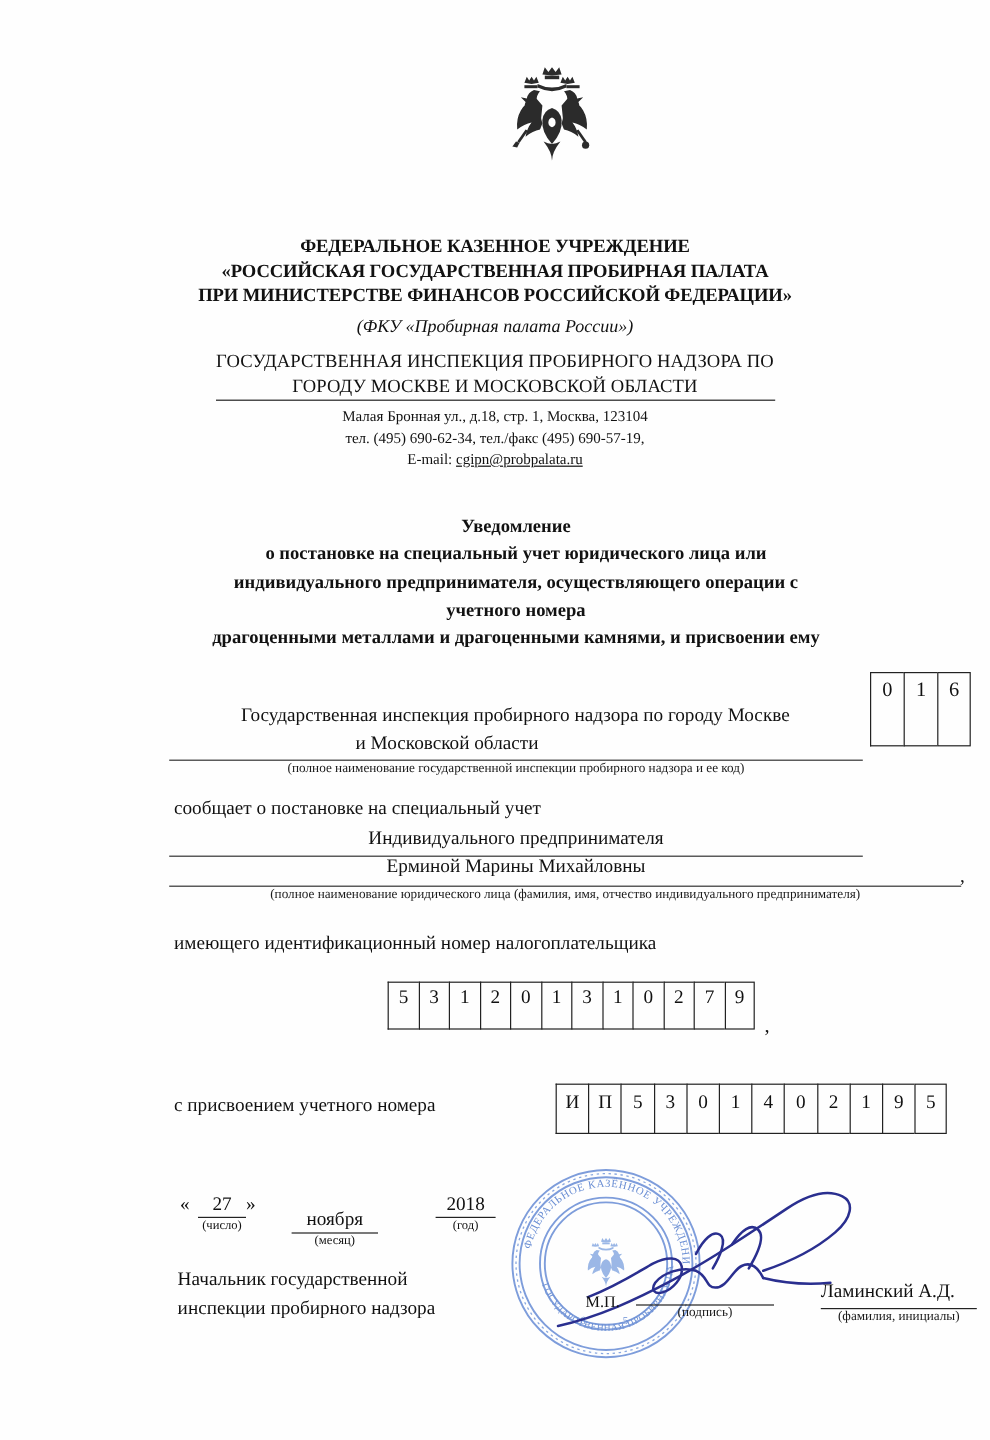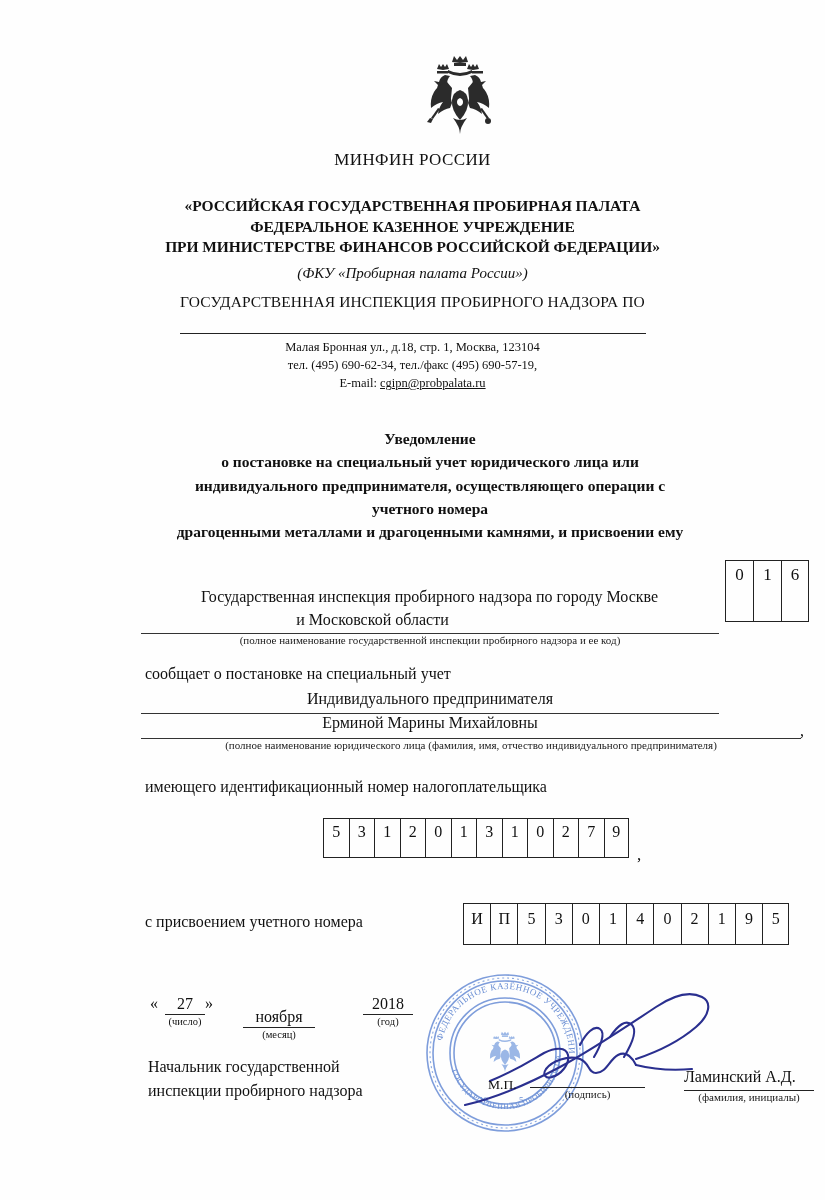--- a/index.html
+++ b/index.html
@@ -386,31 +386,31 @@
         <path d="M7 66 l-3 4 4 1 2 -4z"></path>
 
         <path d="M59 56 l7 10 -2 1 -7 -10z"></path>
         <circle cx="65" cy="69" r="3"></circle>
 
         <path d="M30 66 q7 9 7 16 q0 -7 7 -16 q-7 4 -14 0z"></path>
       </g>
     </svg>
   </div>
 
-  <div class="ministry">МИНФИН РОССИИ</div>
 
   <div class="org-block">
+    <div>ФЕДЕРАЛЬНОЕ КАЗЕННОЕ УЧРЕЖДЕНИЕ</div>
     <div>«РОССИЙСКАЯ ГОСУДАРСТВЕННАЯ ПРОБИРНАЯ ПАЛАТА</div>
-    <div>ФЕДЕРАЛЬНОЕ КАЗЕННОЕ УЧРЕЖДЕНИЕ</div>
     <div>ПРИ МИНИСТЕРСТВЕ ФИНАНСОВ РОССИЙСКОЙ ФЕДЕРАЦИИ»</div>
   </div>
   <div class="org-sub">(ФКУ «Пробирная палата России»)</div>
 
   <div class="inspection-title">
     <div>ГОСУДАРСТВЕННАЯ ИНСПЕКЦИЯ ПРОБИРНОГО НАДЗОРА ПО</div>
+    <div>ГОРОДУ МОСКВЕ И МОСКОВСКОЙ ОБЛАСТИ</div>
   </div>
 
   <div class="header-rule"></div>
 
   <div class="contacts">
     <div>Малая Бронная ул., д.18, стр. 1,  Москва, 123104</div>
     <div>тел. (495) 690-62-34, тел./факс (495) 690-57-19,</div>
     <div class="mail">
       <span>E-mail:</span>
       <u>cgipn@probpalata.ru</u>

